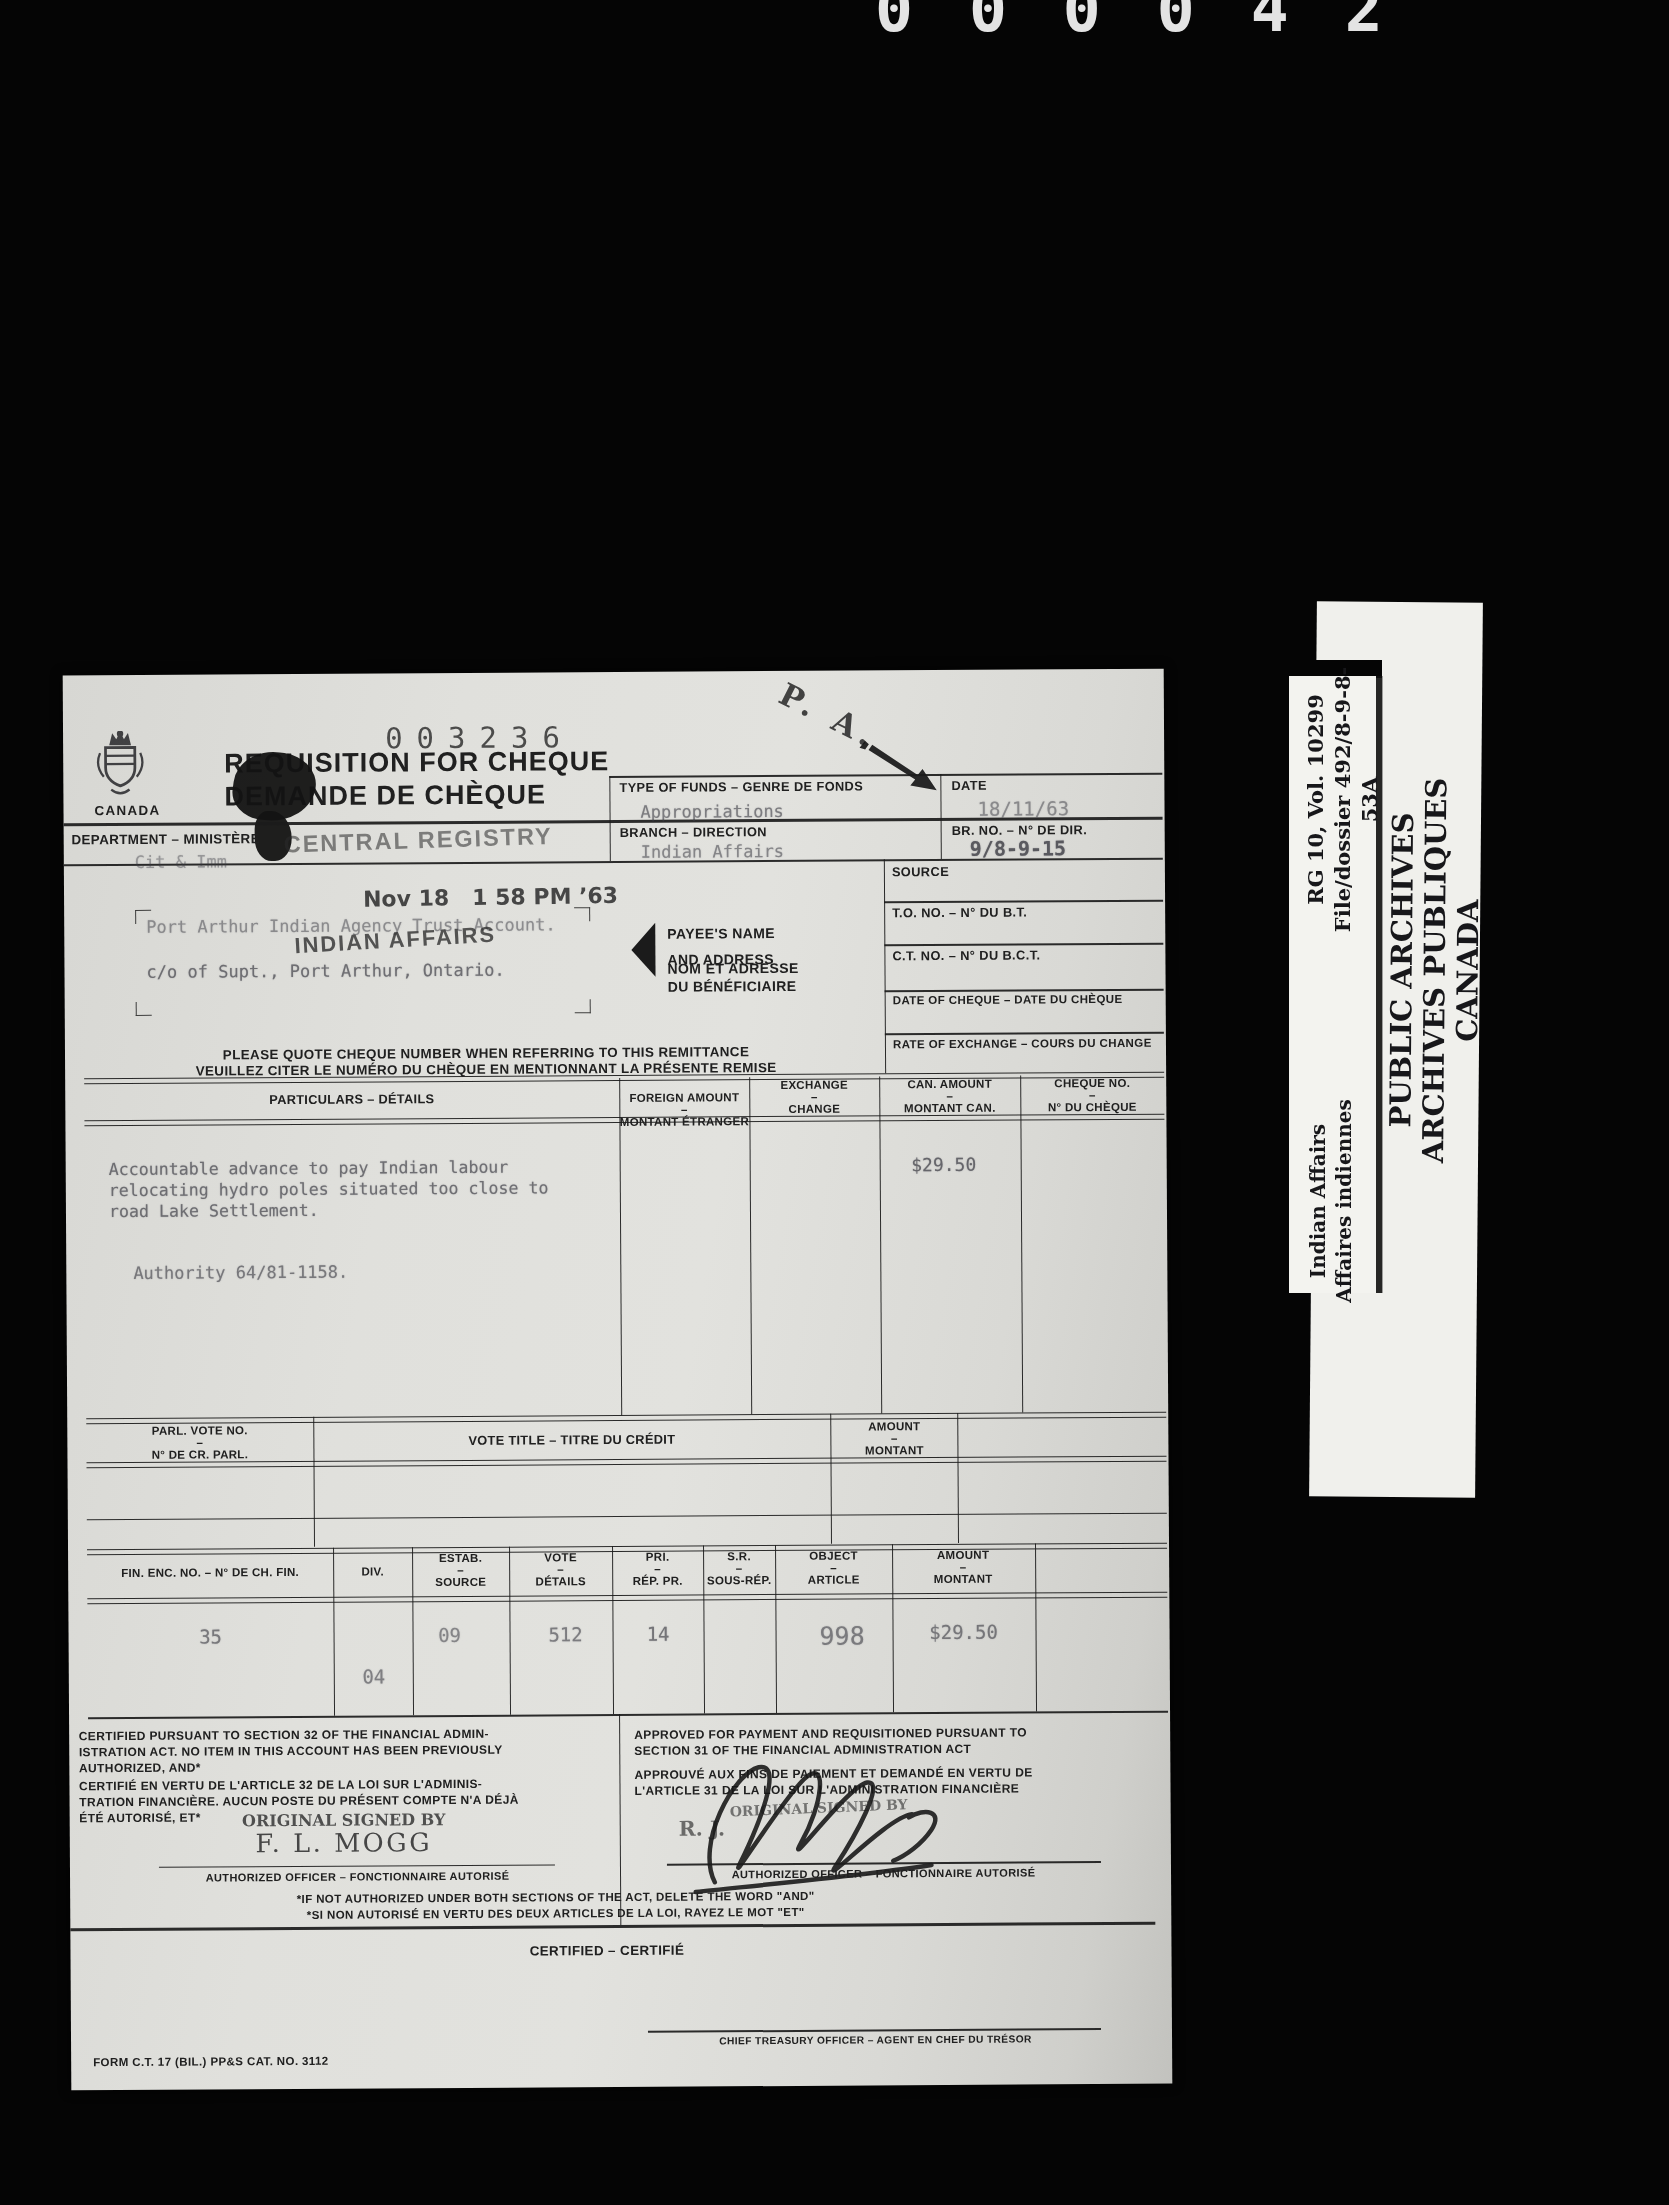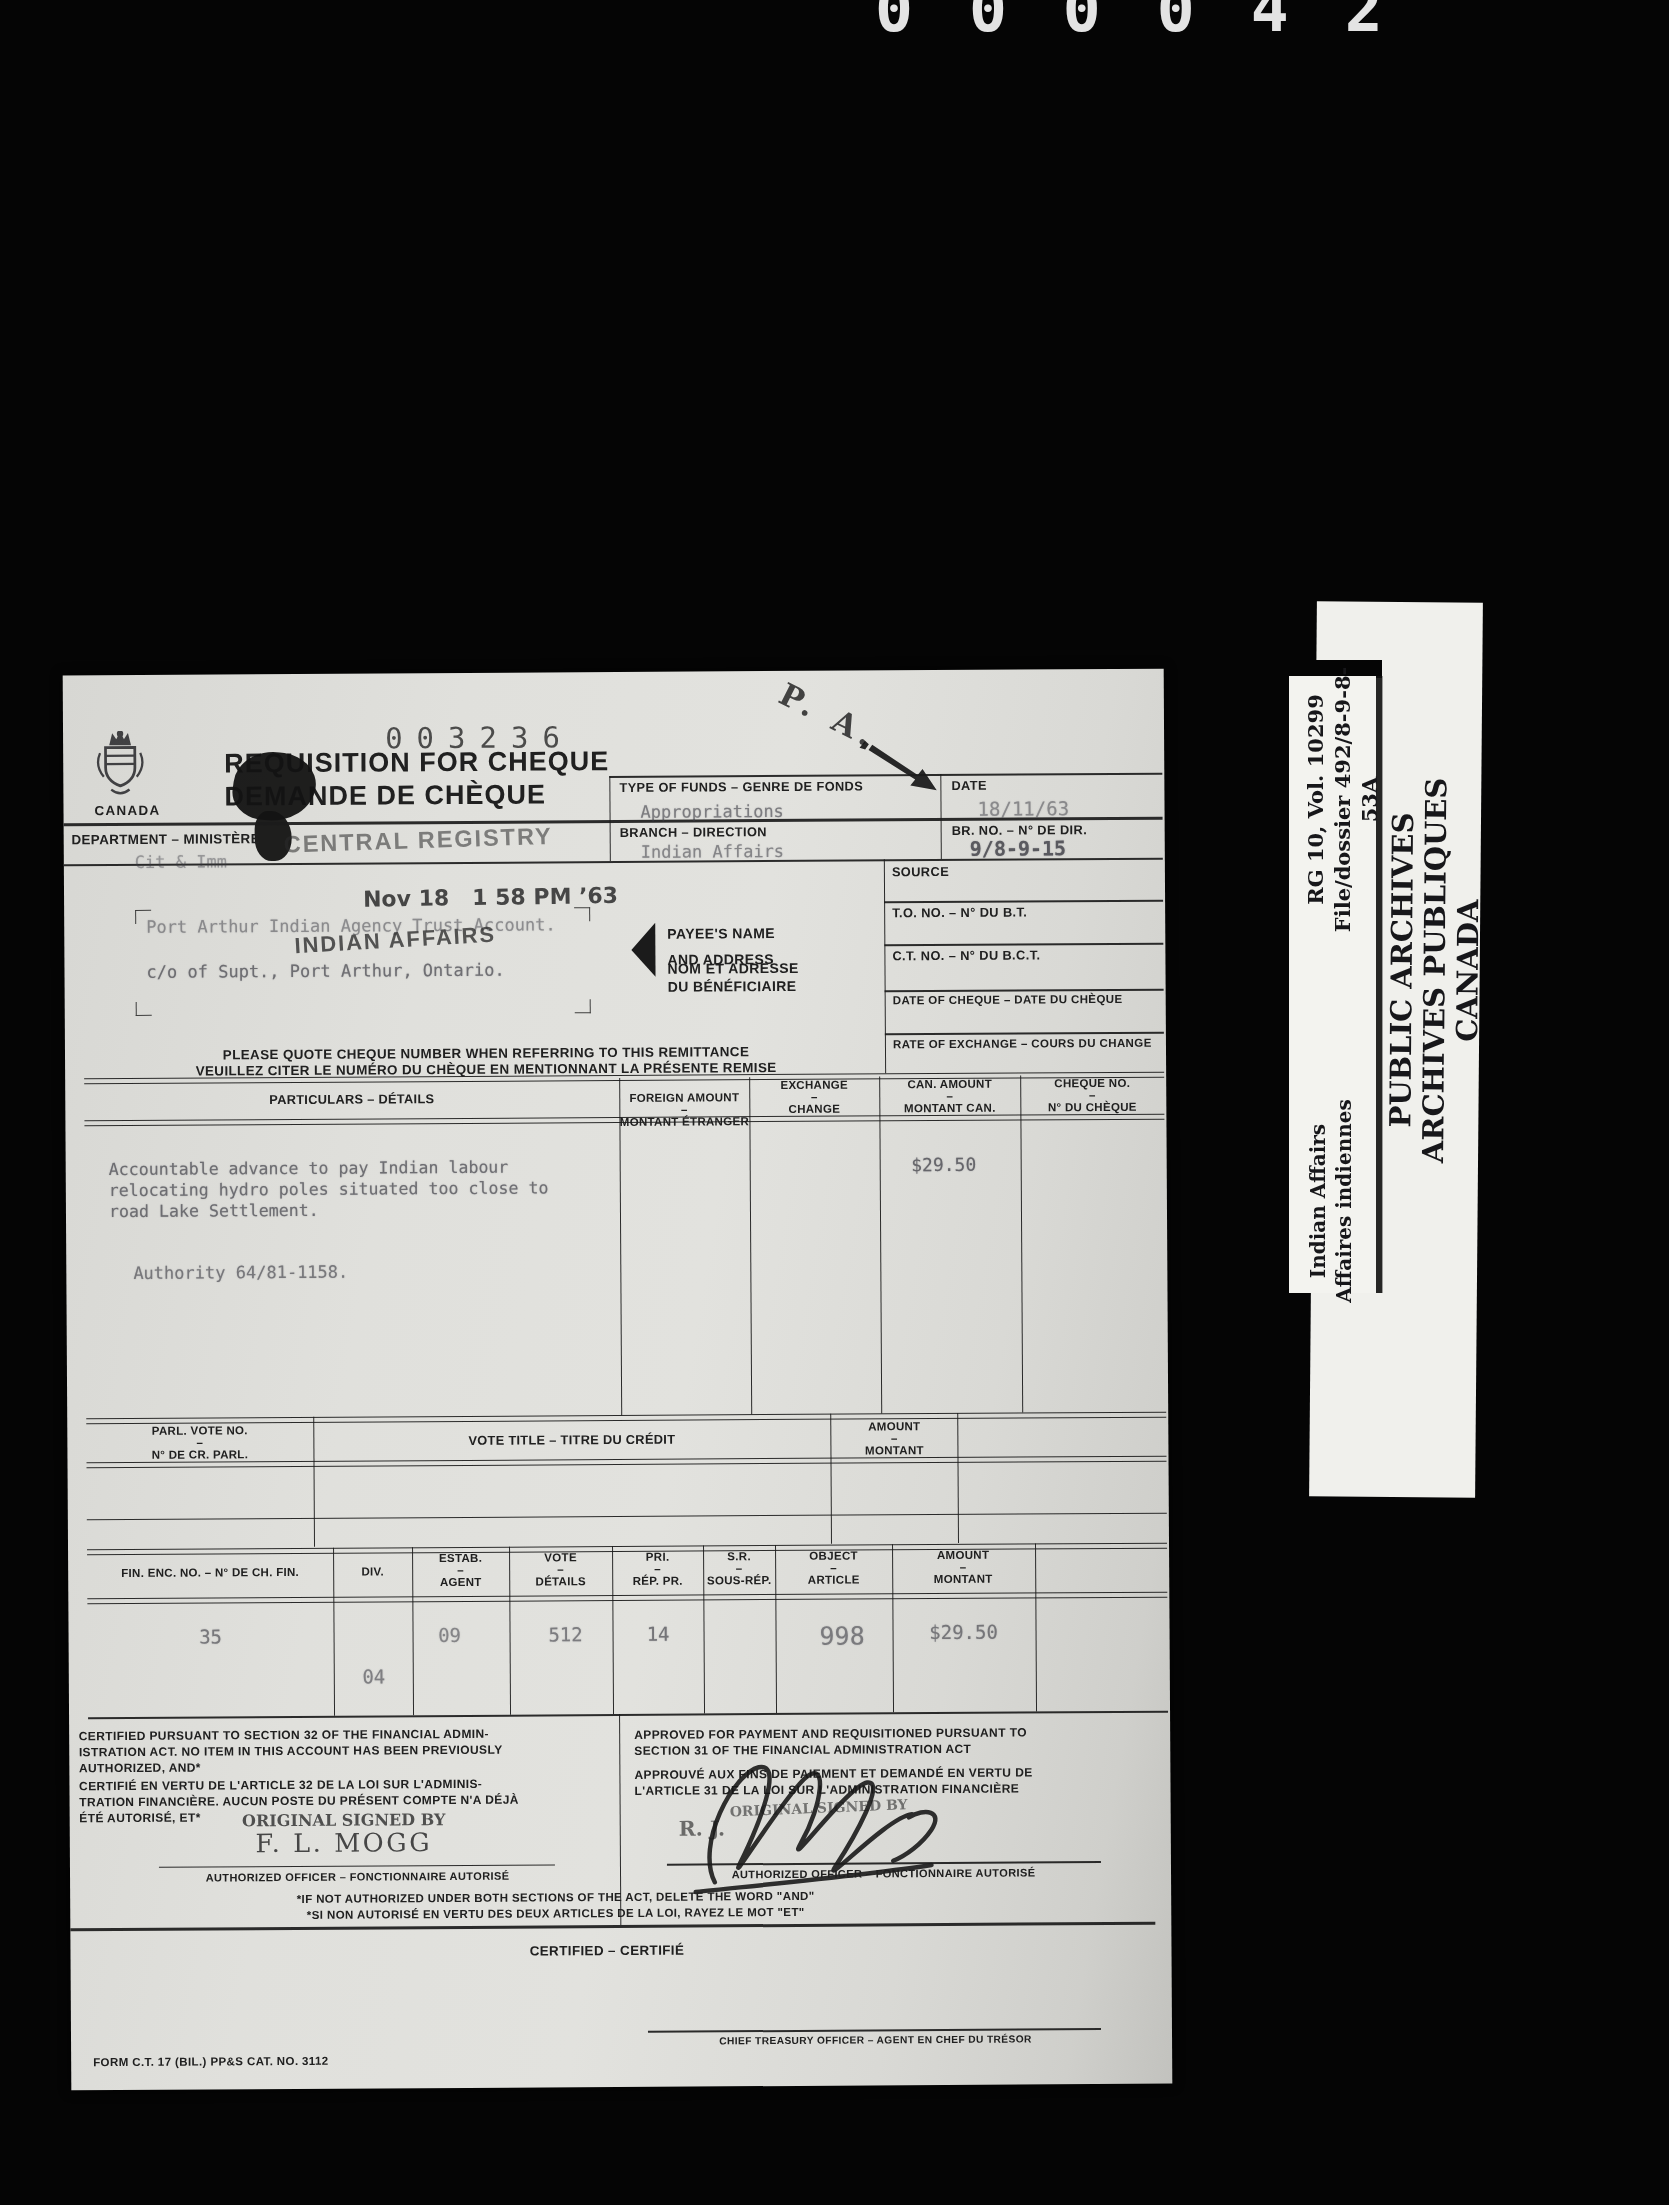--- a/index.html
+++ b/index.html
@@ -163,21 +163,21 @@
     <div class="vline" style="left:544px;top:874px;height:168px;"></div>
     <div class="vline" style="left:635px;top:874px;height:168px;"></div>
     <div class="vline" style="left:707px;top:874px;height:168px;"></div>
     <div class="vline" style="left:824px;top:874px;height:168px;"></div>
     <div class="vline" style="left:967px;top:874px;height:168px;"></div>
 
     <div class="hdr" style="left:19px;top:892px;width:246px;font-size:11.5px;">FIN. ENC. NO. – N° DE CH. FIN.</div>
     <div class="hdr" style="left:265px;top:892px;width:79px;">DIV.</div>
     <div class="hdr pre" style="left:344px;top:879px;width:97px;">ESTAB.
 –
-AGENT</div>
+SOURCE</div>
     <div class="hdr pre" style="left:441px;top:879px;width:103px;">VOTE
 –
 DÉTAILS</div>
     <div class="hdr pre" style="left:544px;top:879px;width:91px;">PRI.
 –
 RÉP. PR.</div>
     <div class="hdr pre" style="left:635px;top:879px;width:72px;">S.R.
 –
 SOUS-RÉP.</div>
     <div class="hdr pre" style="left:707px;top:879px;width:117px;">OBJECT

